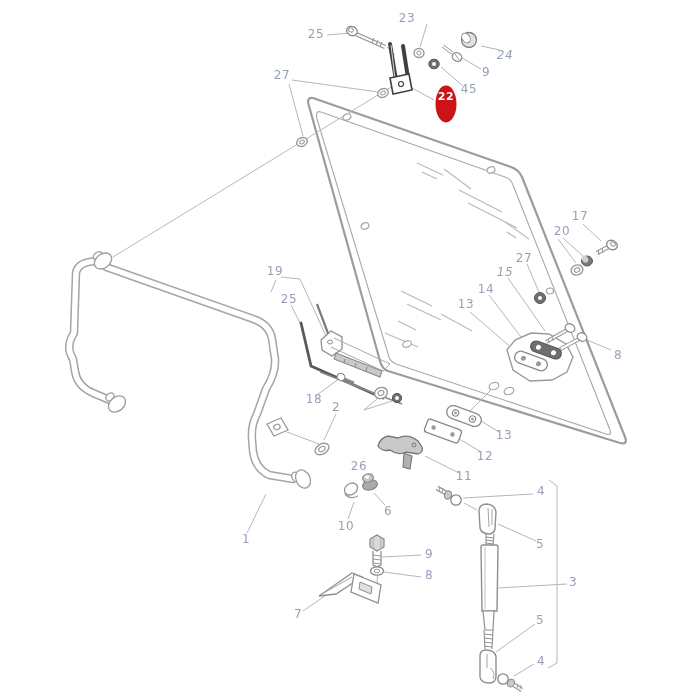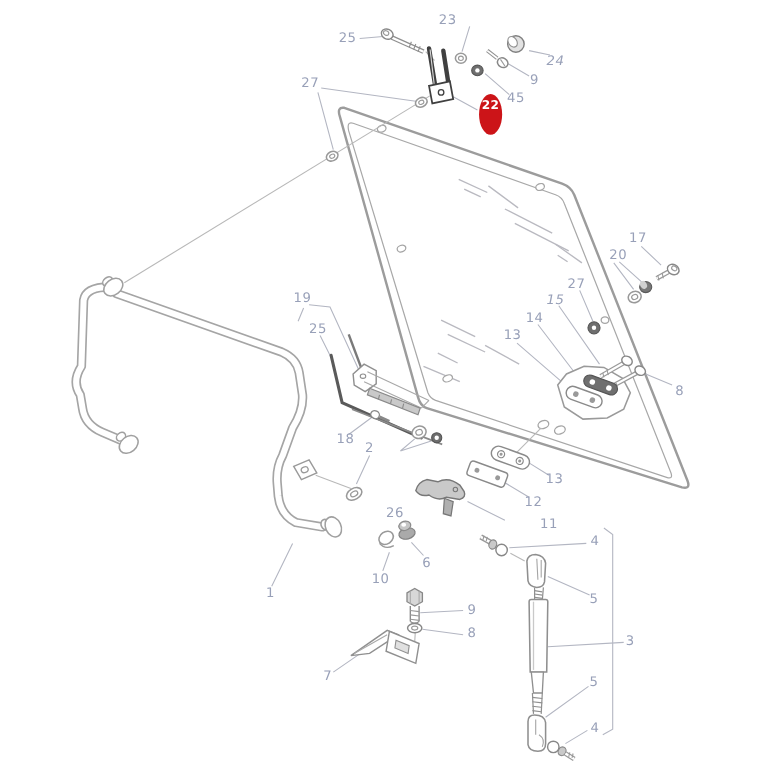--- a/index.html
+++ b/index.html
@@ -319,21 +319,21 @@
       <div class="callout" style="left: 486px; top: 289px;">14</div>
       <div class="callout" style="left: 466px; top: 304px;">13</div>
       <div class="callout" style="left: 618px; top: 355px;">8</div>
       <div class="callout" style="left: 275px; top: 271px;">19</div>
       <div class="callout" style="left: 289px; top: 299px;">25</div>
       <div class="callout" style="left: 314px; top: 399px;">18</div>
       <div class="callout" style="left: 336px; top: 407px;">2</div>
       <div class="callout" style="left: 359px; top: 430px; margin-top: 36px;">26</div>
       <div class="callout" style="left: 504px; top: 435px;">13</div>
       <div class="callout" style="left: 485px; top: 456px;">12</div>
-      <div class="callout" style="left: 464px; top: 476px; margin-left: 35px;">11</div>
+      <div class="callout" style="left: 464px; top: 476px;">11</div>
       <div class="callout" style="left: 346px; top: 526px; text-align: center;">10</div>
       <div class="callout" style="left: 388px; top: 511px;">6</div>
       <div class="callout" style="left: 246px; top: 539px;">1</div>
       <div class="callout" style="left: 429px; top: 554px;">9</div>
       <div class="callout" style="left: 429px; top: 575px;">8</div>
       <div class="callout" style="left: 298px; top: 614px;">7</div>
       <div class="callout" style="left: 541px; top: 491px;">4</div>
       <div class="callout" style="left: 540px; top: 544px;">5</div>
       <div class="callout" style="left: 573px; top: 582px;">3</div>
       <div class="callout" style="left: 540px; top: 620px;">5</div>

